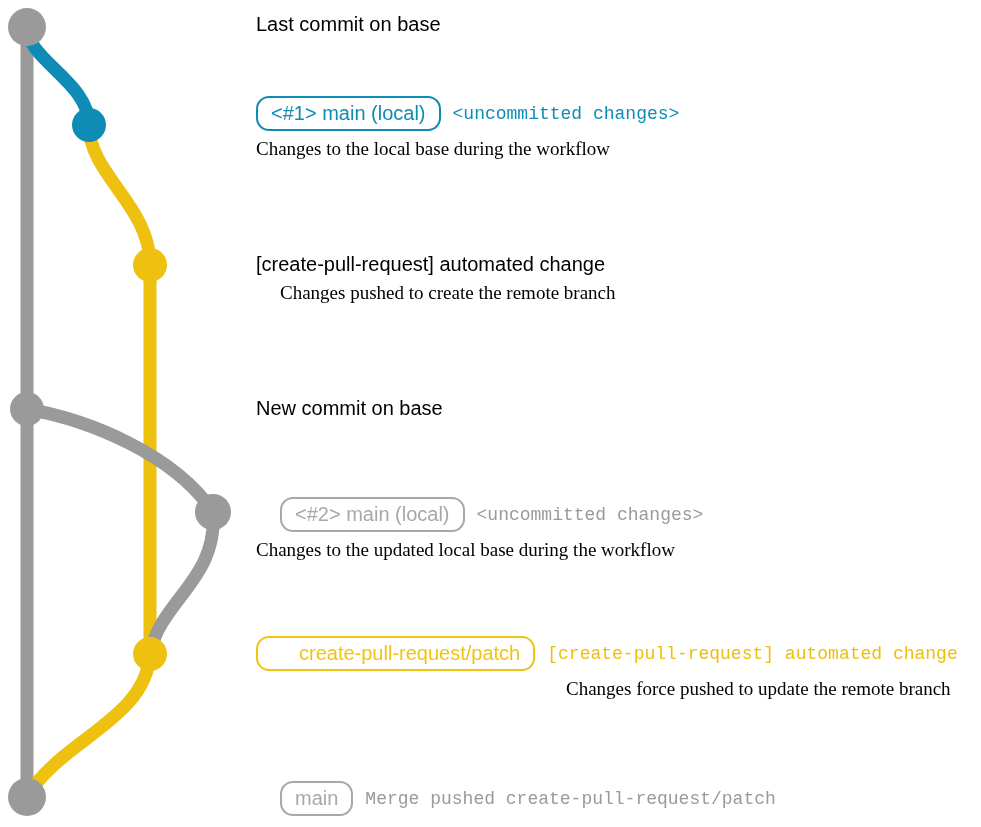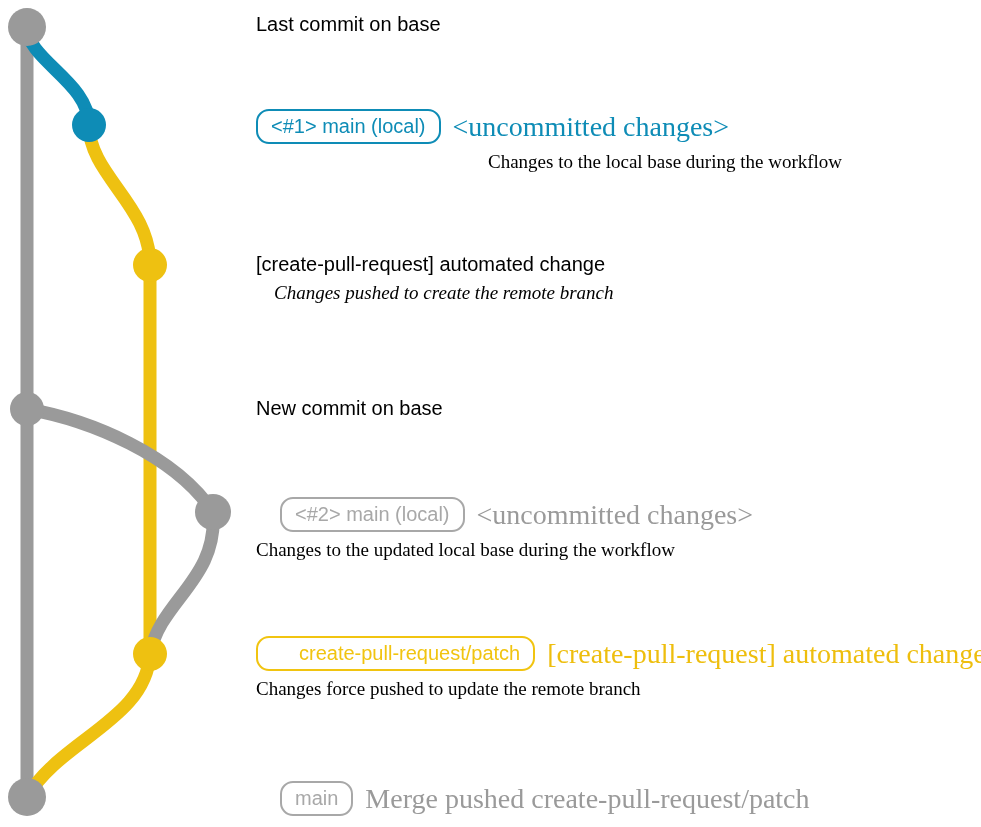--- a/index.html
+++ b/index.html
@@ -51,23 +51,23 @@
     line-height: 22px;
     color: #999999;
     background: #ffffff;
     font-family: "Liberation Sans", sans-serif;
   }
   .pill.blue   { border-color: #0e8cb6; color: #0e8cb6; }
   .pill.yellow { border-color: #f1c410; color: #f1c410; padding-left: 41px; }
   .pill.gray   { border-color: #a8a8a8; color: #a8a8a8; margin-left: 24px; }
 
   .subject {
-    font-size: 28px;
+    font-size: 18px;
     line-height: 22px;
-    font-family: Liberation Serif, serif;
+    font-family: Liberation Mono, monospace;
     margin-left: 12px;
   }
   .subject.blue   { color: #0e8cb6; }
   .subject.yellow { color: #eebe0d; }
   .subject.gray   { color: #9a9a9a; }
 
   .standalone-subject {
     font-size: 20px;
     line-height: 22px;
     font-family: "Liberation Sans", sans-serif;
@@ -75,24 +75,24 @@
   }
 
   .note {
     font-family: "Liberation Serif", serif;
     font-size: 19px;
     line-height: 22px;
     color: #000000;
     margin-top: 7px;
     white-space: nowrap;
   }
-  .note-indent-1 { margin-left: 18px; font-style: italic; }
-  .note-indent-2 { margin-left: 232px; }
+  .note-indent-1 { margin-left: 24px; }
+  .note-indent-2 { }
   .note-indent-3 { }
-  .note-indent-4 { }
+  .note-indent-4 { margin-left: 310px; }
 </style>
 </head>
 <body>
 
 <div id="diagram-root">
 
   <svg id="graph-svg" viewBox="0 0 981 827">
 
     <path d="M27,27 L27,409 L27,797" stroke="#9a9a9a" stroke-width="13" fill="none" stroke-linecap="round"></path>
 
@@ -118,21 +118,21 @@
   </svg>
 
   <div class="row" style="left:256px; top:13px;">
     <div>
       <div class="row-main">
         <span class="standalone-subject gray">Last commit on base</span>
       </div>
     </div>
   </div>
 
-  <div class="row" style="left:256px; top:109px;align-items:center;">
+  <div class="row" style="left:256px; top:96px;align-items:center;">
     <div>
       <div class="row-main">
         <span class="pill blue">&lt;#1&gt; main (local)</span>
         <span class="subject blue">&lt;uncommitted changes&gt;</span>
       </div>
       <div class="note note-indent-2">Changes to the local base during the workflow</div>
     </div>
   </div>
 
   <div class="row" style="left:256px; top:253px;">

